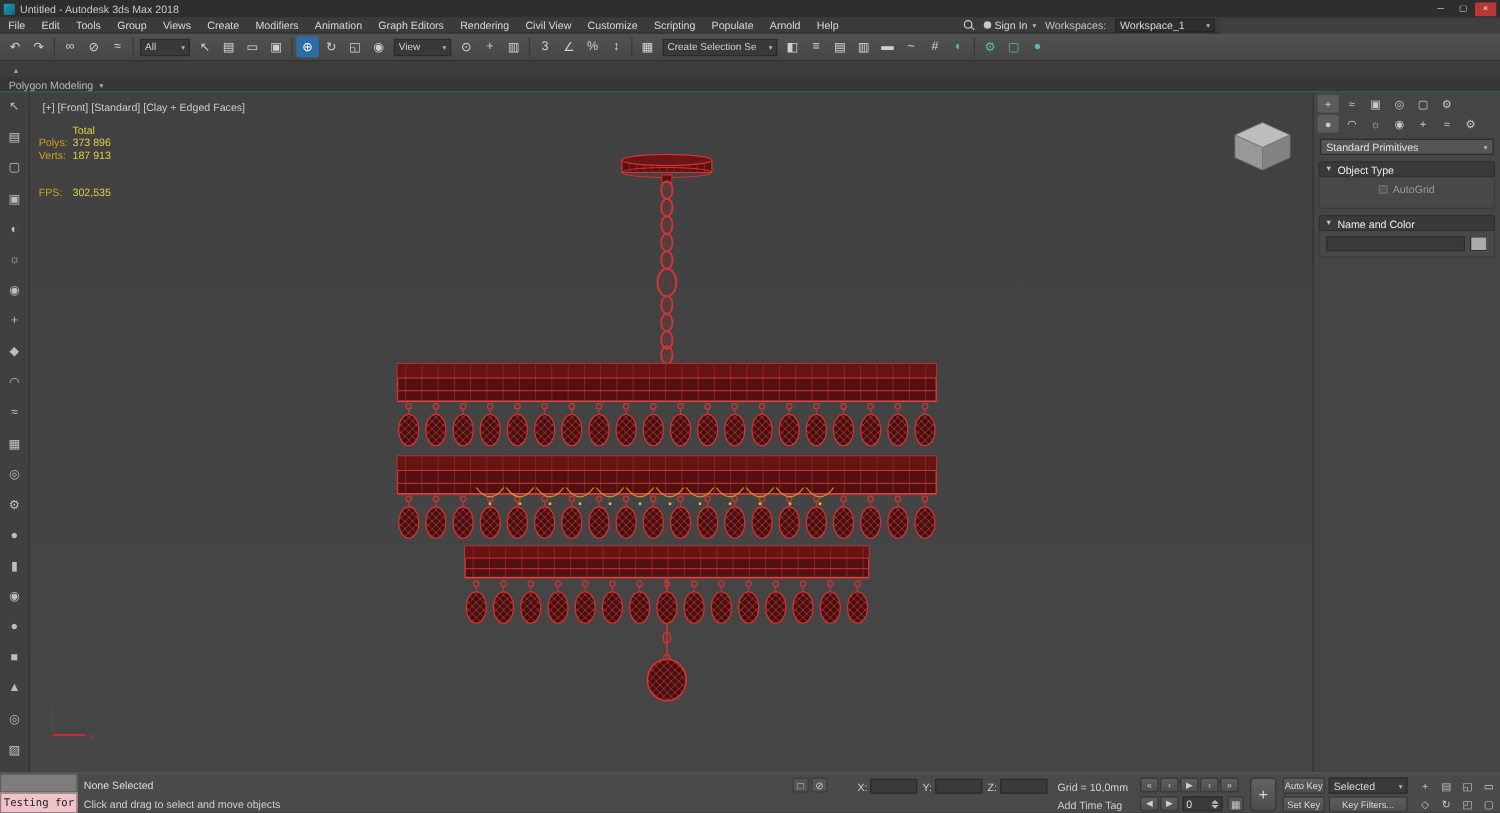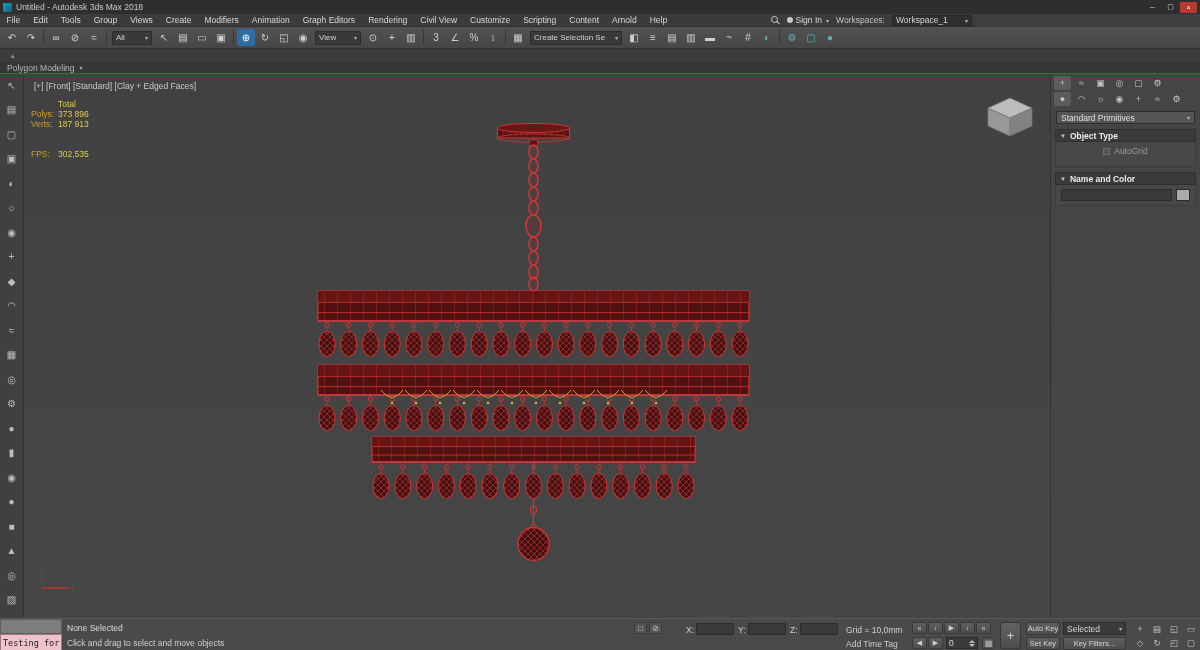--- a/index.html
+++ b/index.html
@@ -58,21 +58,21 @@
   .sval{color:#e0cc46}
   .srow.fps{margin-top:20px}
   #chSvg{position:absolute;left:0;top:0;width:1026px;height:544px}
 
   
   #cmdpanel{position:absolute;left:1050px;top:74px;width:150px;height:544px;background:#454545;border-left:1px solid #323232}
   .cp-row{display:flex;gap:2px;padding:2px 3px 0}
   .cpi{width:17px;height:14px;display:flex;align-items:center;justify-content:center;color:#c6c6c6;border-radius:2px;font-size:9px}
   .cpi.active{background:#5c5c5c}
   .cselect{margin:5px 5px 0;height:13px;background:#555;border:1px solid #2d2d2d;border-radius:1px;display:flex;align-items:center;justify-content:space-between;padding:0 4px;color:#e0e0e0}
-  .rollout{margin:5px 4px 0;height:13px;background:#3a3a3a;border:1px solid #2f2f2f;border-radius:2px;display:flex;align-items:center;gap:4px;padding:0 4px;color:#ececec;font-weight:bold}
+  .rollout{margin:5px 4px 0;height:13px;background:#3a3a3a;border:1px solid #2f2f2f;border-radius:2px;display:flex;align-items:center;gap:4px;padding:0 4px;color:#ececec;font-weight:normal}
   .rarrow{font-size:6px;color:#c2c2c2}
   .ot-body{margin:0 4px;padding:3px 2px 6px;background:#484848;border:1px solid #3c3c3c;border-top:none}
   .autogrid{display:flex;align-items:center;justify-content:center;gap:4px;color:#9a9a9a;margin:1px 0 4px}
   .cbx{width:7px;height:7px;border:1px solid #6e6e6e;background:#545454}
   .ot-grid{display:grid;grid-template-columns:1fr 1fr;gap:4px;padding:0 5px}
   .prim-btn{height:12px;background:linear-gradient(#656565,#555);border:1px solid #383838;border-radius:3px;color:#e8e8e8;display:flex;align-items:center;justify-content:center}
   .prim-btn.pwide{grid-column:1/3;width:64px;justify-self:center}
   .nc-body{margin:0 4px;padding:4px 5px;background:#484848;border:1px solid #3c3c3c;border-top:none;display:flex;gap:4px;align-items:center}
   .name-field{flex:1;height:12px;background:#3a3a3a;border:1px solid #2c2c2c}
   .swatch{width:14px;height:12px;background:#ababab;border:1px solid #2c2c2c}
@@ -129,21 +129,21 @@
       <span class="mitem">Group</span>
       <span class="mitem">Views</span>
       <span class="mitem">Create</span>
       <span class="mitem">Modifiers</span>
       <span class="mitem">Animation</span>
       <span class="mitem">Graph Editors</span>
       <span class="mitem">Rendering</span>
       <span class="mitem">Civil View</span>
       <span class="mitem">Customize</span>
       <span class="mitem">Scripting</span>
-      <span class="mitem">Content</span>
+      <span class="mitem">Populate</span>
       <span class="mitem">Arnold</span>
       <span class="mitem">Help</span>
     </div>
   <div class="mb-right">
     <span class="search-icon"></span>
     <span class="signin">
       <span class="person-icon"></span>
       <span>Sign In</span>
       <span class="caret">▾</span>
     </span>

